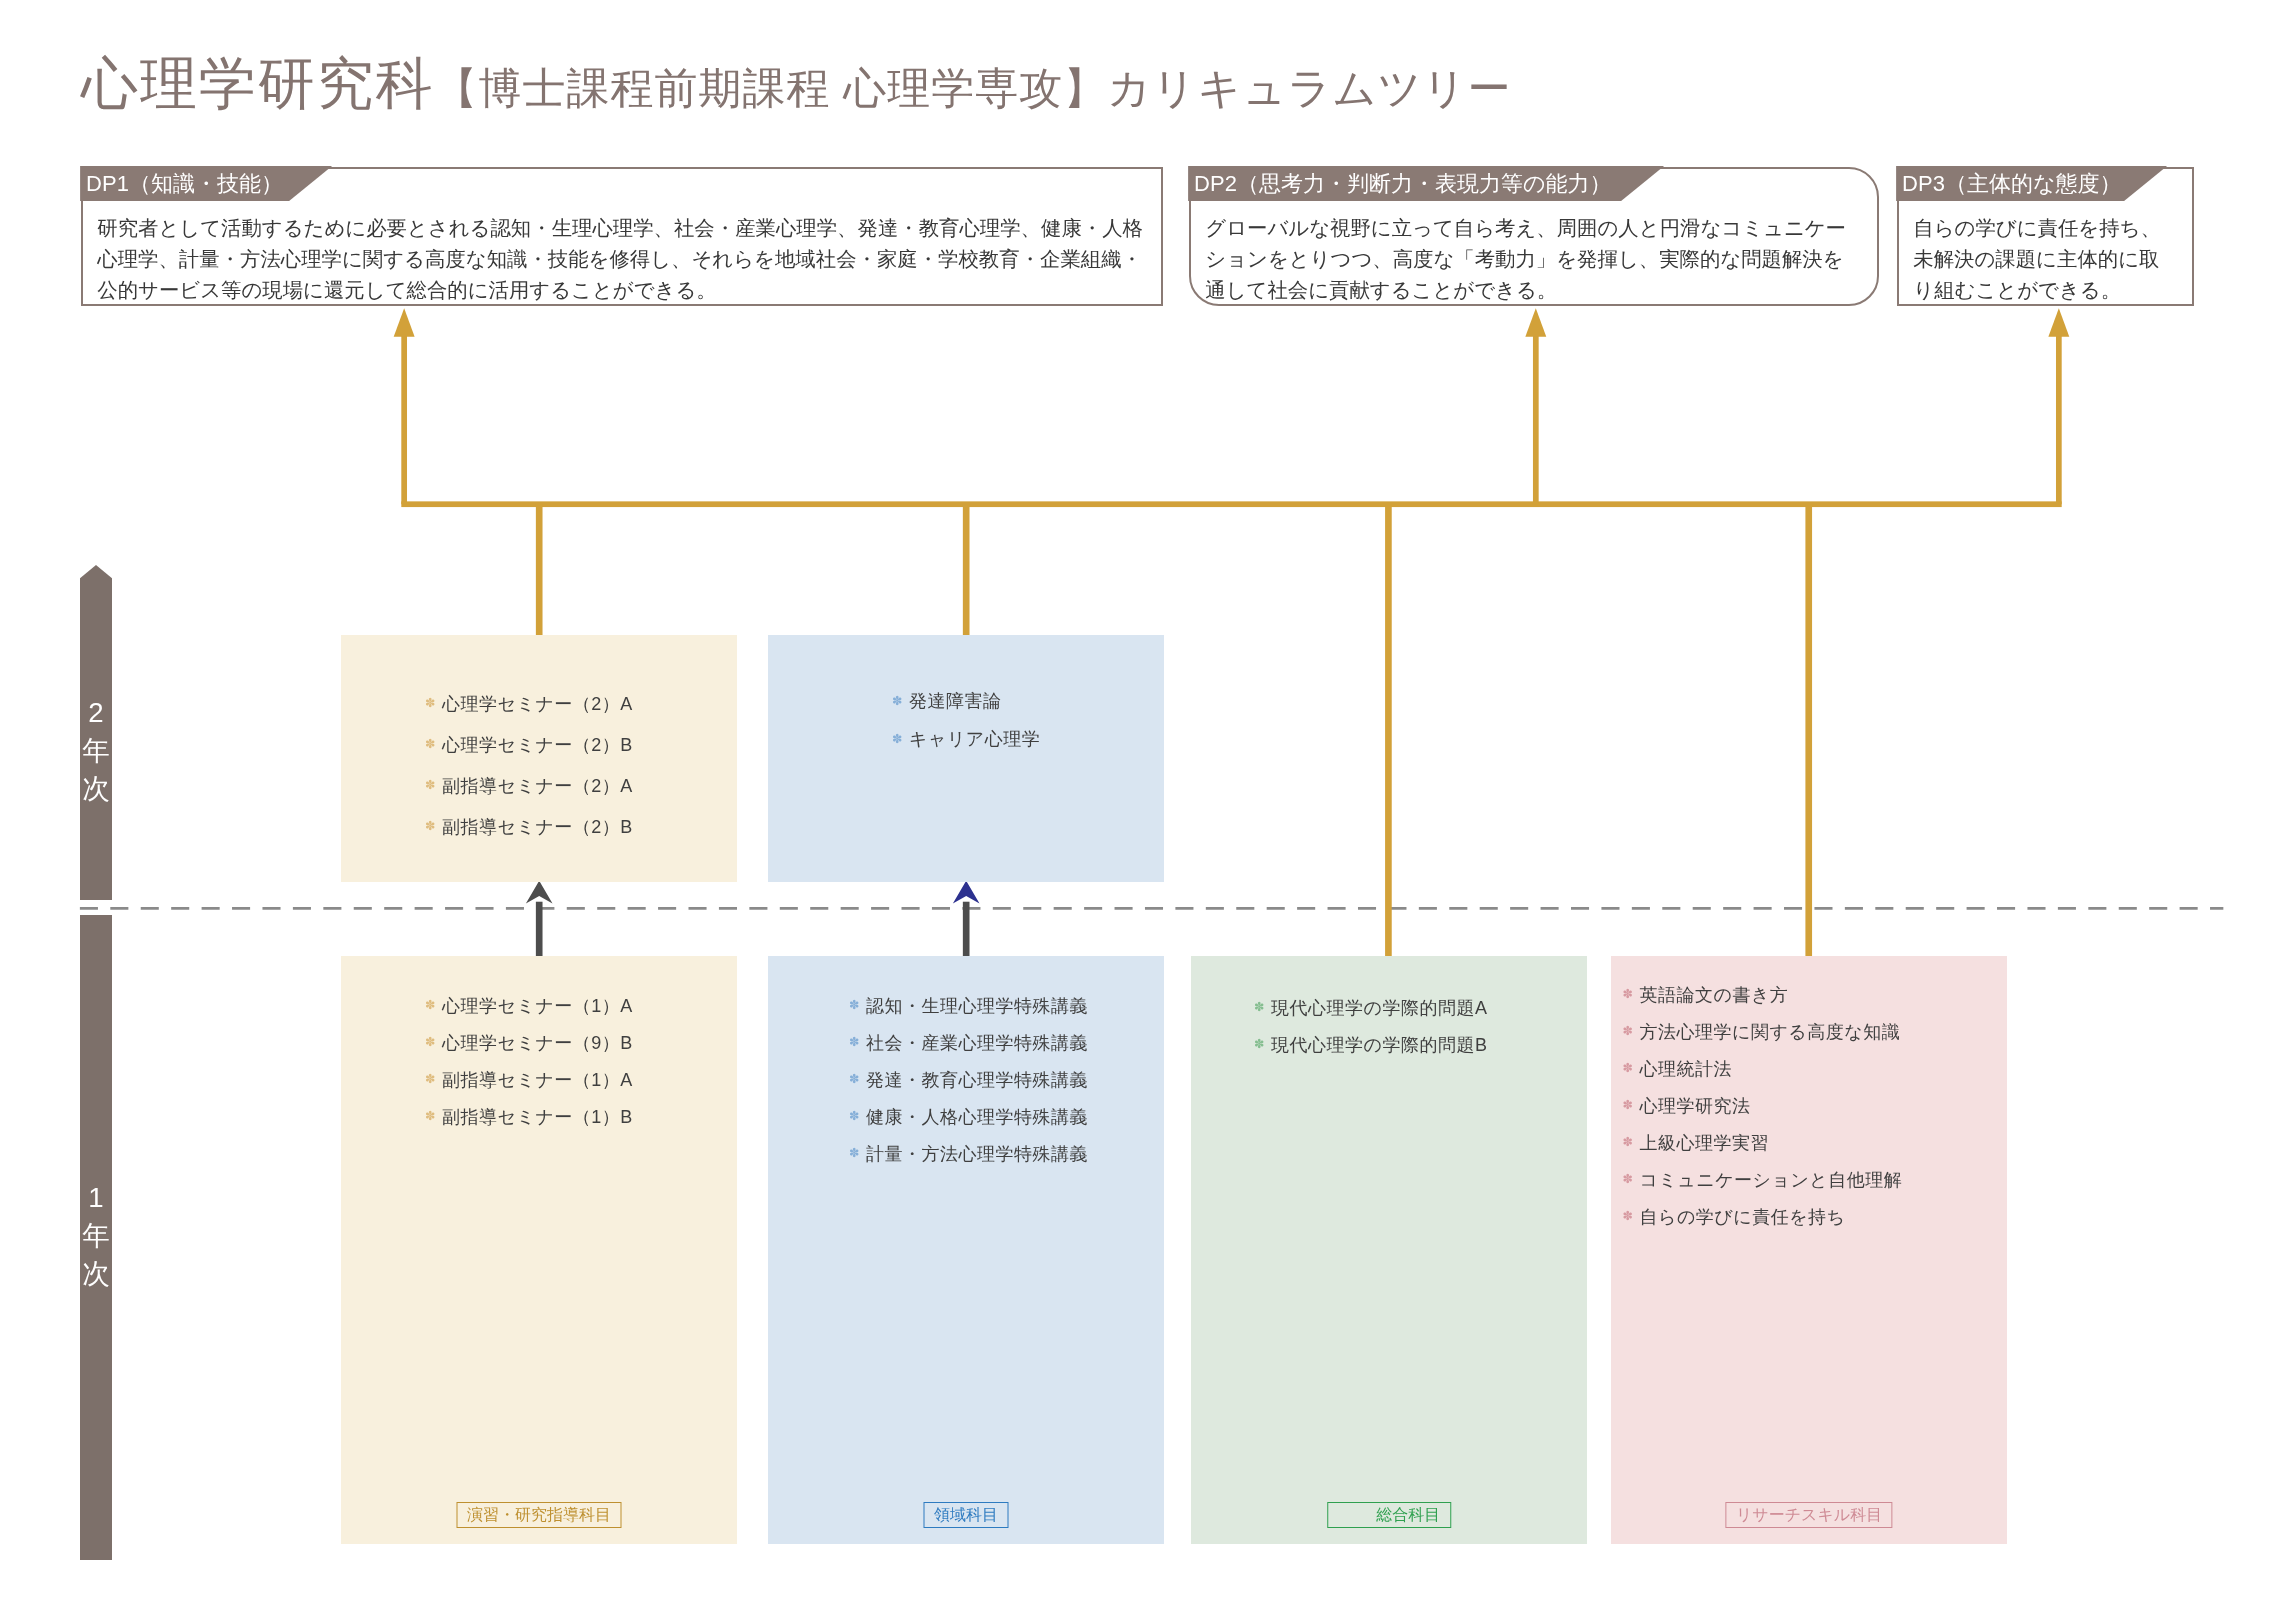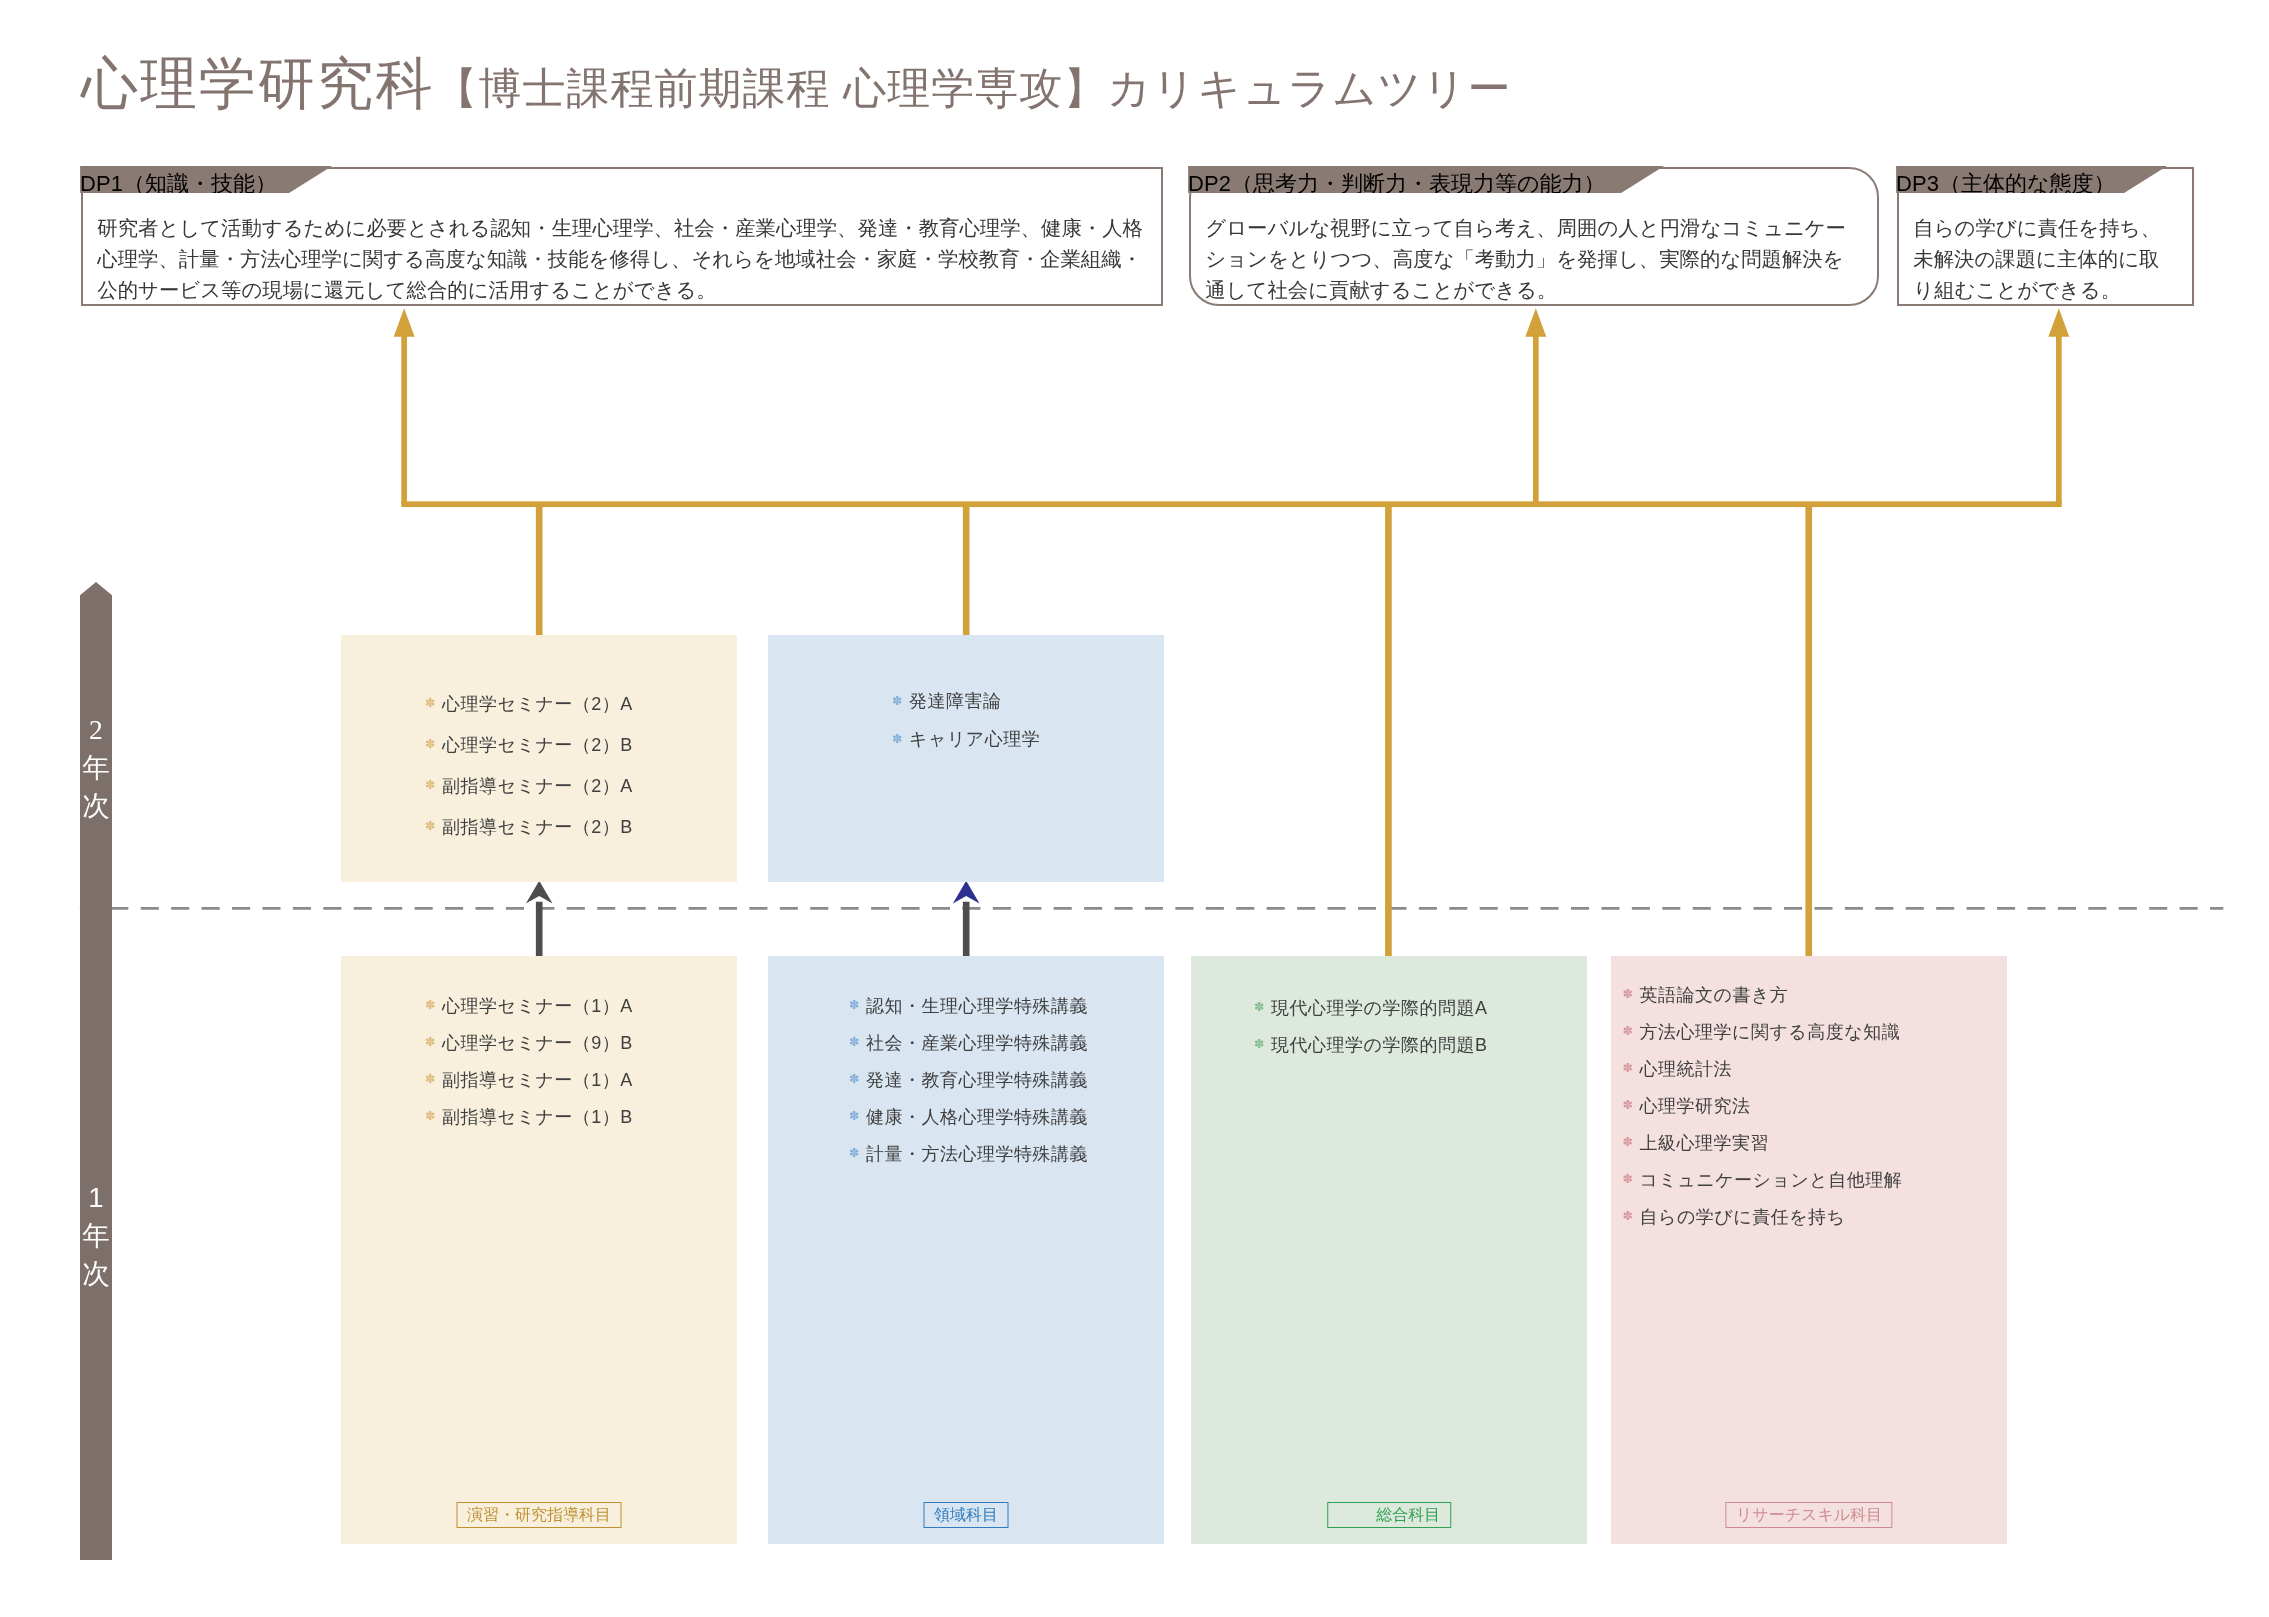--- a/index.html
+++ b/index.html
@@ -8,32 +8,32 @@
     font-family:"Liberation Sans","DejaVu Sans",sans-serif;overflow:hidden;
   }
   
   .title{position:absolute;left:81px;top:46px;margin:0;font-weight:normal;
          color:#847470;white-space:nowrap;display:flex;align-items:baseline;}
   .t-main{font-size:57px;letter-spacing:1.9px;}
   .t-sub{font-size:43px;letter-spacing:1px;}
   
   .dp-box{position:absolute;top:167px;height:139px;border:2.9px solid #8A7A74;
           background:#fff;box-sizing:border-box;}
-  .dp-tag{position:absolute;left:-2.9px;top:-2.9px;height:27px;background:#8A7A74;
+  .dp-tag{position:absolute;left:-2.9px;top:-2.9px;height:35px;background:#8A7A74;
           clip-path:polygon(0 0,100% 0,calc(100% - 43px) 100%,0 100%);
-          color:#000000;font-size:22px;line-height:35px;padding-left:0;
+          color:#ffffff;font-size:22px;line-height:35px;padding-left:6px;
           box-sizing:border-box;white-space:nowrap;}
   .dp-body{position:absolute;left:0;top:36px;margin:0;padding:7.6px 14.3px;
            font-size:20.4px;line-height:31px;color:#383838;word-break:break-all;}
   
   .connectors{position:absolute;left:0;top:0;z-index:1;}
   
   .year-bar{position:absolute;left:80px;width:32px;background:#7D706A;z-index:3;}
-  .year-bar.top{top:582px;height:335px;
-    clip-path:polygon(50% 0,100% 13.3px,100% 100%,0 100%,0 13.3px);font-family:Liberation Serif, serif;}
+  .year-bar.top{top:565px;height:335px;
+    clip-path:polygon(50% 0,100% 13.3px,100% 100%,0 100%,0 13.3px);}
   .year-bar.bottom{top:915px;height:645px;}
   .year-label{position:absolute;left:1px;width:30px;color:#ffffff;font-size:27.6px;
     line-height:38px;text-align:center;word-break:break-all;}
   .year-bar.top .year-label{top:129px;}
   .year-bar.bottom .year-label{top:264px;}
   
   .cbox{position:absolute;width:396px;z-index:2;box-sizing:border-box;}
   .bg-beige{background:#F8F0DD;}
   .bg-blue{background:#D9E5F1;}
   .bg-green{background:#DEE9DE;}

